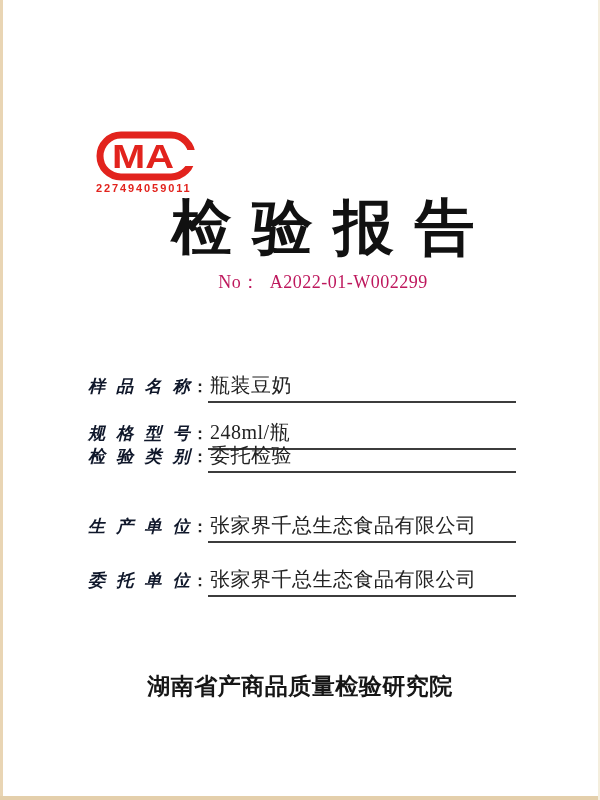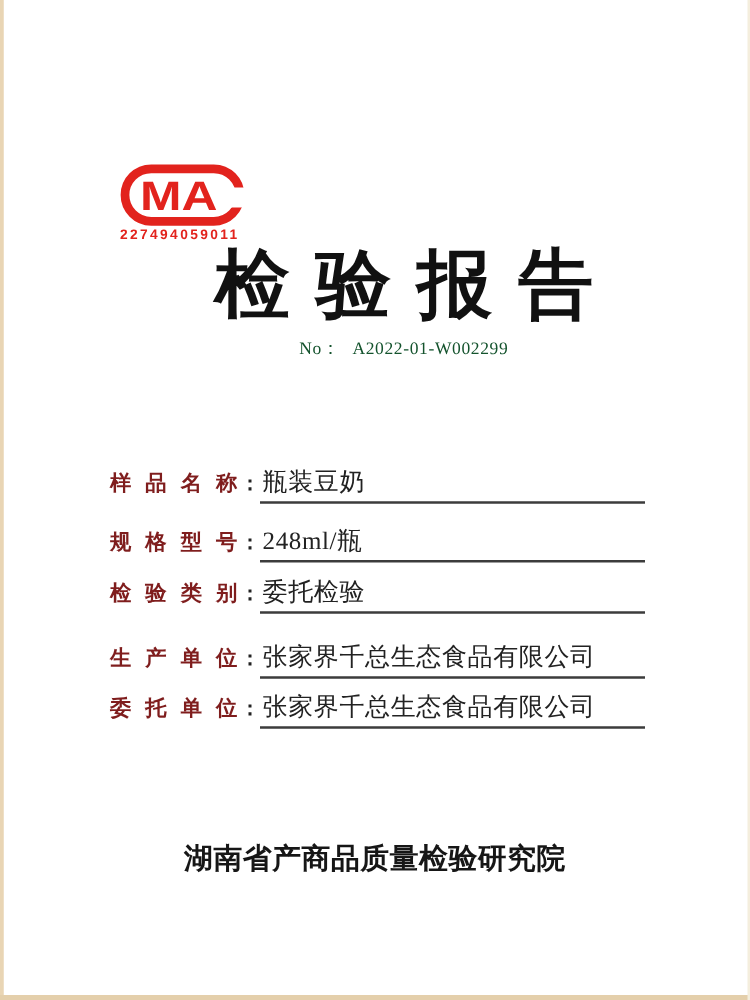--- a/index.html
+++ b/index.html
@@ -35,46 +35,46 @@
     position:absolute; top:188px; left:0; width:600px;
     text-align:center; padding-left:46px;
     font-size:60px; font-weight:bold; color:#111;
     word-spacing:6px; white-space:nowrap;
   }
 
   
   .report-no-line {
     position:absolute; top:270px; left:0; width:600px;
     text-align:center; padding-left:46px;
-    font-size:14px; color:#14532d; letter-spacing:0.5px;
+    font-size:18px; color:#be185d; letter-spacing:0.5px;
   }
   .report-no-line .no-label { margin-right:10px; }
 
   
   .field-row {
     position:absolute; left:88px; height:24px;
     display:flex; align-items:baseline; white-space:nowrap;
   }
   .field-label {
     display:inline-block; width:104px;
-    font-size:17px; font-weight:bold; color:#7f1d1d;
-    word-spacing:6px; letter-spacing:0.5px;
+    font-size:17px; font-weight:bold; color:#0f172a;
+    word-spacing:6px; letter-spacing:0.5px;font-style:italic;
   }
   .field-colon { font-size:16px; font-weight:bold; color:#222; width:16px; display:inline-block; }
   .field-value {
     display:inline-block; width:308px;
     font-size:20px; color:#222;
     border-bottom:2px solid #3c3c3c;
     padding:0 0 2px 2px; letter-spacing:0.5px;
   }
   .row-0 { top:372px; }
   .row-1 { top:419px; }
-  .row-2 { top:460px;justify-content:space-between; }
+  .row-2 { top:442px;justify-content:space-between; }
   .row-3 { top:512px; }
-  .row-4 { top:552px; }
+  .row-4 { top:566px; }
 
   
   .institute {
     position:absolute; top:671px; left:0; width:600px;
     text-align:center; padding-left:0;
     font-size:23px; font-weight:bold; color:#161616;
     letter-spacing:0.5px; white-space:nowrap;
   }
 </style>
 </head>

